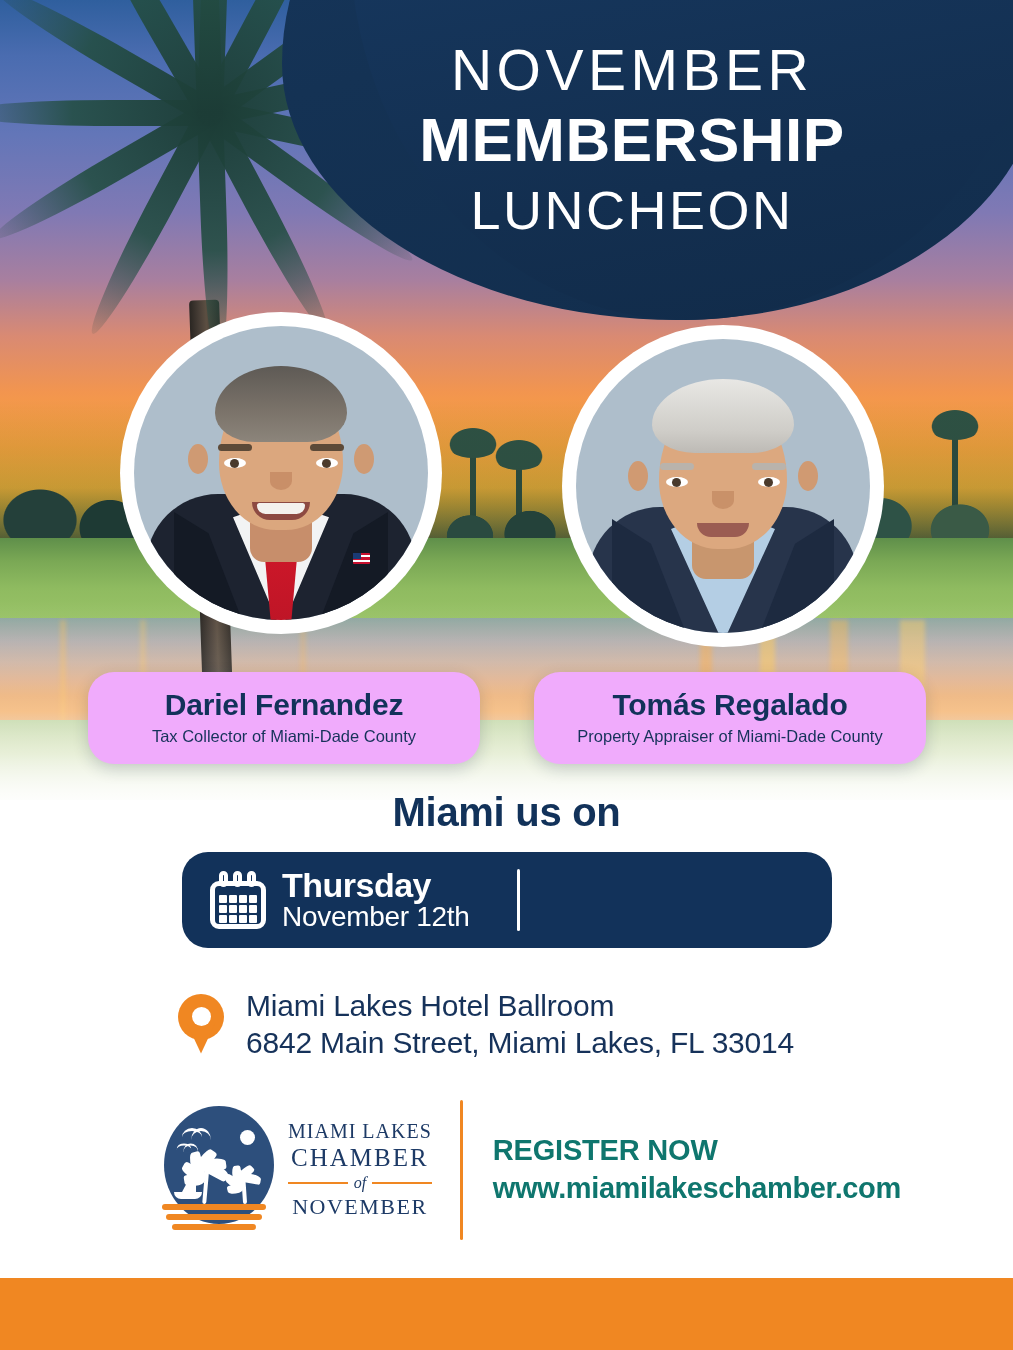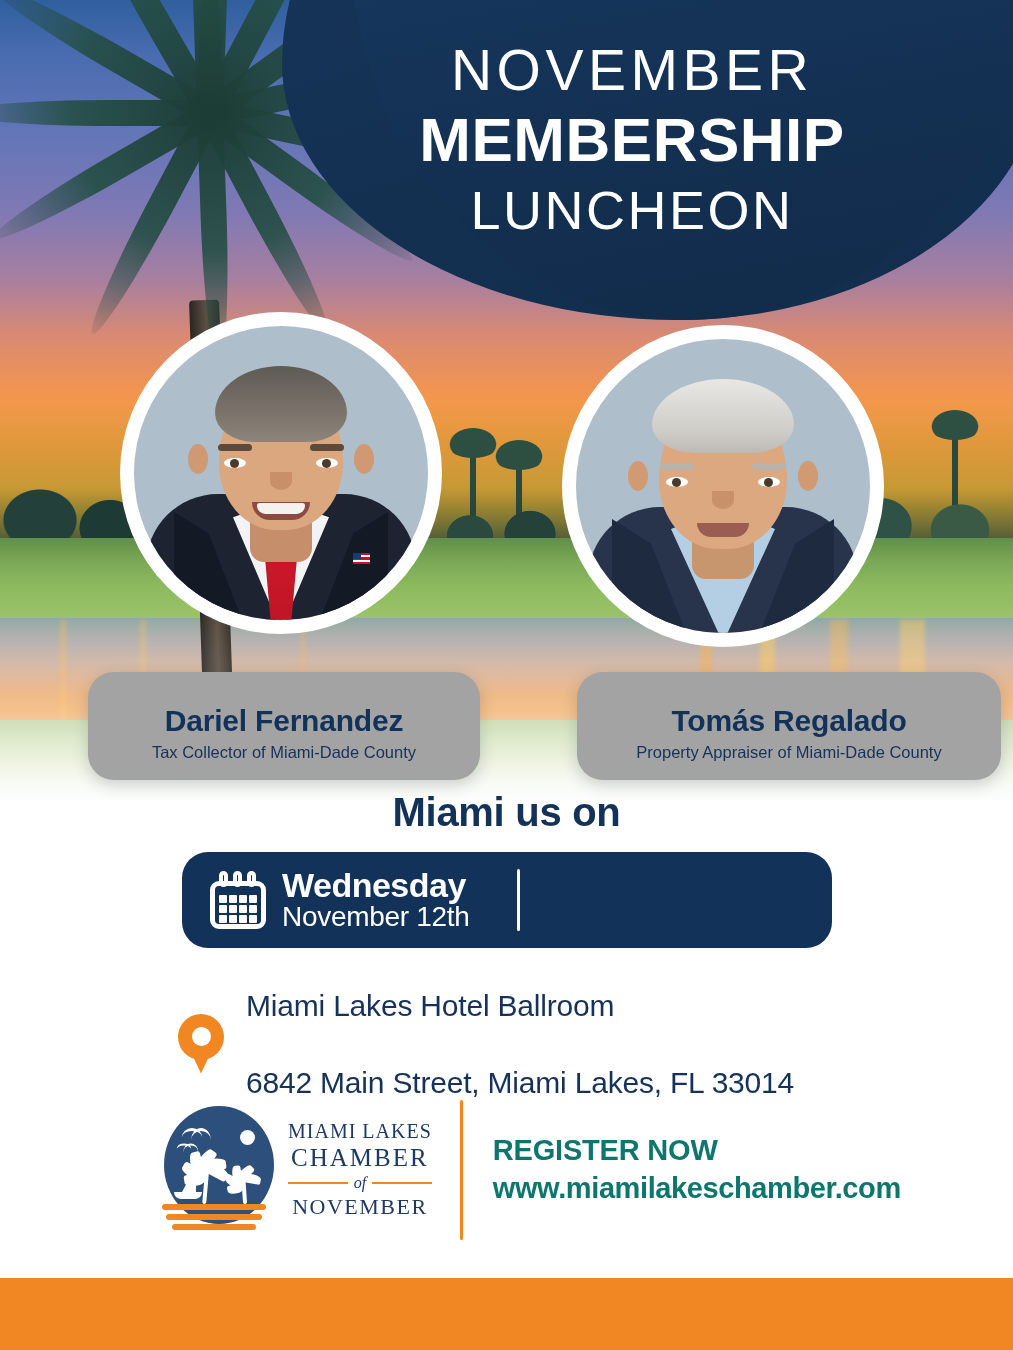--- a/index.html
+++ b/index.html
@@ -188,28 +188,28 @@
     background: linear-gradient(180deg,#c8102e 0 20%,#ffffff 20% 40%,#c8102e 40% 60%,#ffffff 60% 80%,#c8102e 80% 100%);
     border-radius: 1px;
   }
   .p-flag::before {
     content: ""; position: absolute; left: 0; top: 0; width: 8px; height: 6px; background: #1a3a73;
   }
 
   
   .name-card {
     position: absolute;
-    background: #a3a3a3;
+    background: #f0abfc;
     border-radius: 26px;
     box-shadow: 0 5px 16px rgba(20,40,70,0.20);
     text-align: center;
-    padding: 32px 22px 18px;
+    padding: 16px 22px 18px;
   }
   #name-card-1 { left: 88px; top: 672px; width: 392px; }
-  #name-card-2 { left: 534px; top: 672px; width: 424px; margin-left: 43px; }
+  #name-card-2 { left: 534px; top: 672px; width: 392px; }
   .name-title {
     font-size: 30px; font-weight: 800; color: #12325a; letter-spacing: -0.2px;
     margin-bottom: 5px; white-space: nowrap;
   }
   .name-role {
     font-size: 16.5px; font-weight: 400; color: #1c3category; color: #16325a;
     white-space: nowrap;
   }
 
   
@@ -276,21 +276,21 @@
     position: absolute; left: 8px; top: 28px; width: 30px; height: 32px;
     background: #f08722;
     clip-path: polygon(0% 0%, 100% 0%, 50% 100%);
   }
   .pin-hole {
     position: absolute; left: 14px; top: 13px; width: 19px; height: 19px;
     background: #ffffff; border-radius: 50%;
   }
   .loc-text { margin-left: 22px; color: #16325a; line-height: 1.22; }
   .loc-1 { font-size: 30px; font-weight: 400; letter-spacing: -0.2px; }
-  .loc-2 { font-size: 30px; font-weight: 400; letter-spacing: -0.2px; margin-top: 40px; }
+  .loc-2 { font-size: 30px; font-weight: 400; letter-spacing: -0.2px; }
 
   
   .footer {
     position: absolute; left: 160px; top: 1100px;
     display: flex; align-items: center;
   }
   .logo-wrap { display: flex; align-items: center; }
   .logo-mark { width: 118px; height: 132px; position: relative; flex: 0 0 auto; }
   .logo-oval {
     position: absolute; left: 4px; top: 2px; width: 110px; height: 118px;
@@ -496,21 +496,21 @@
             <div class="cal-cell"></div>
             <div class="cal-cell"></div>
             <div class="cal-cell"></div>
           <div class="cal-cell"></div>
             <div class="cal-cell"></div>
             <div class="cal-cell"></div>
             <div class="cal-cell"></div>
         </div>
       </div>
       <div class="dt-date">
-        <div class="dt-day">Wednesday</div>
+        <div class="dt-day">Thursday</div>
         <div class="dt-date-sub">November 12th</div>
       </div>
     </div>
 
     <div class="dt-divider"></div>
 
   </div>
 
   <div class="location">
     <div class="pin-icon">

